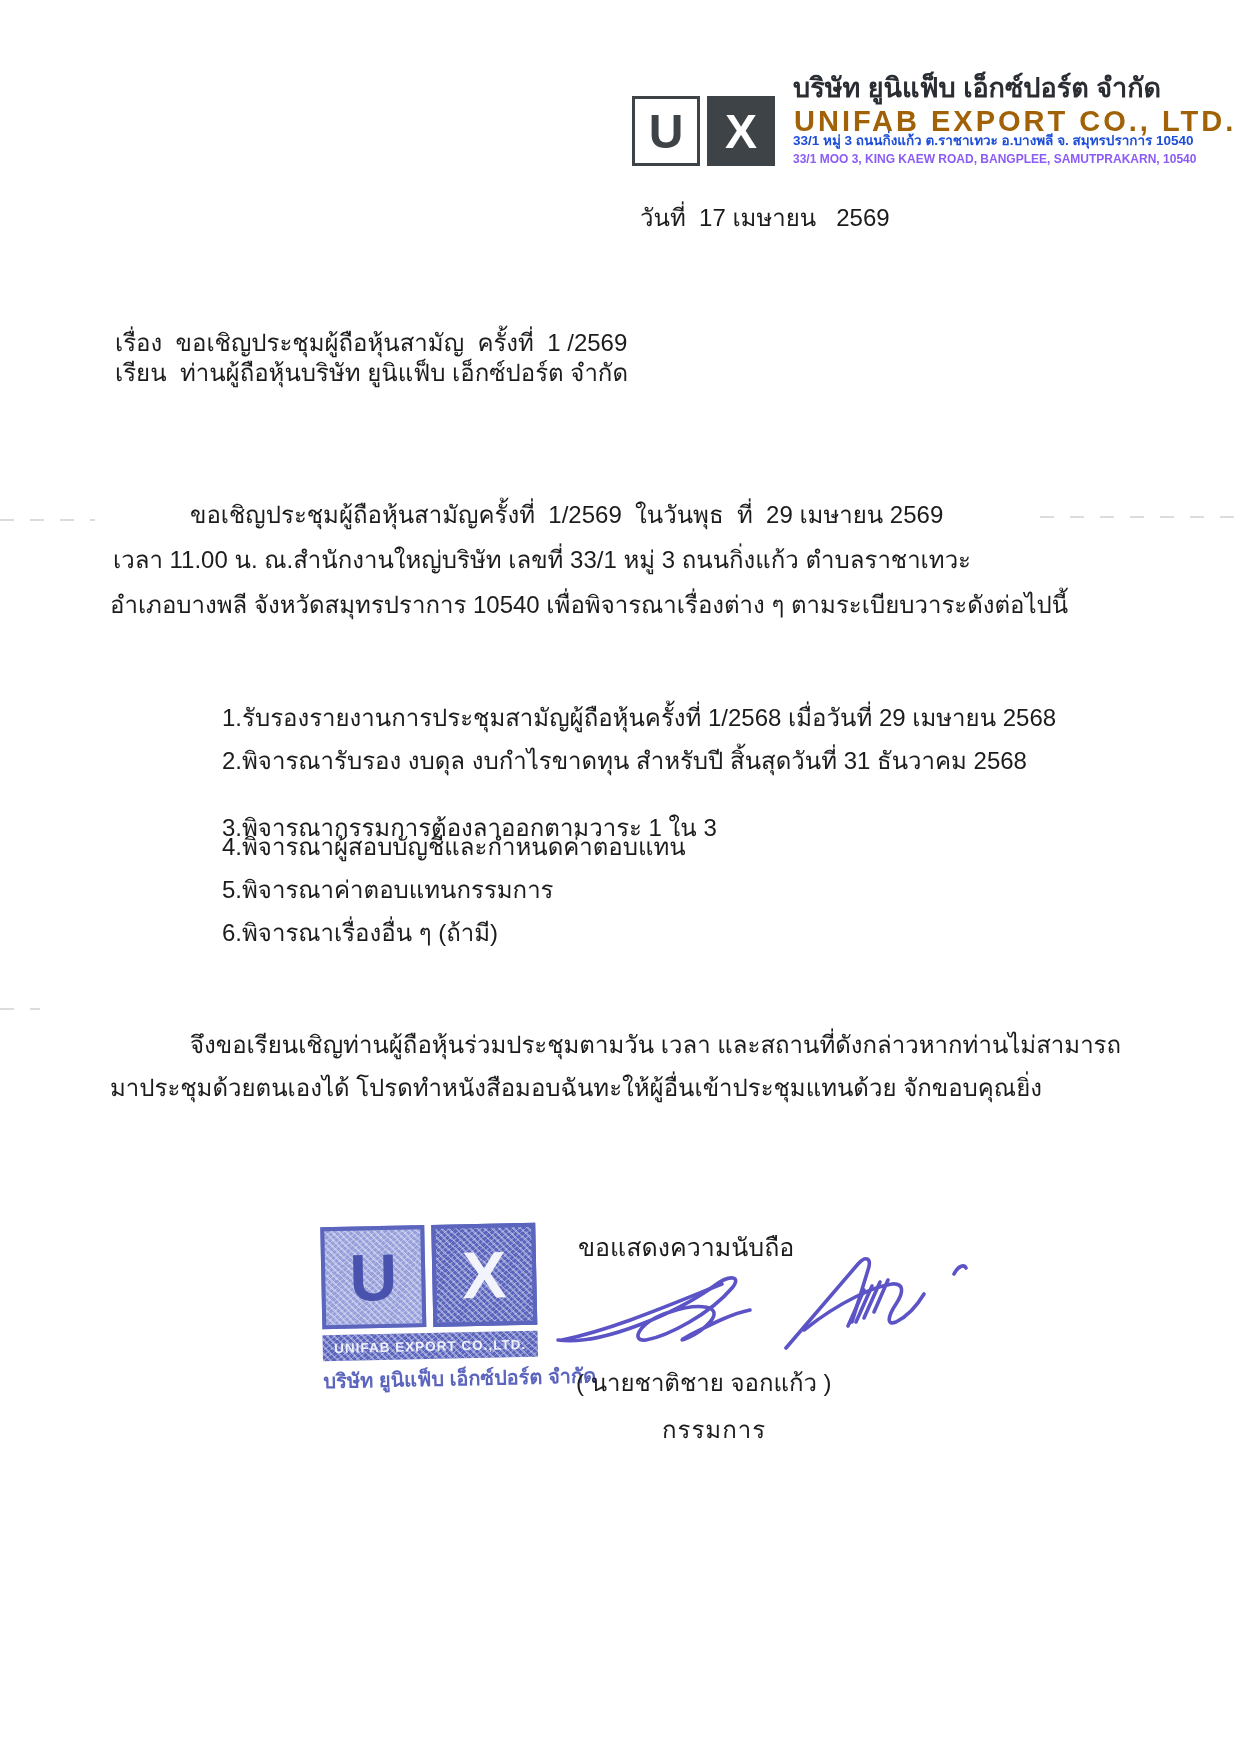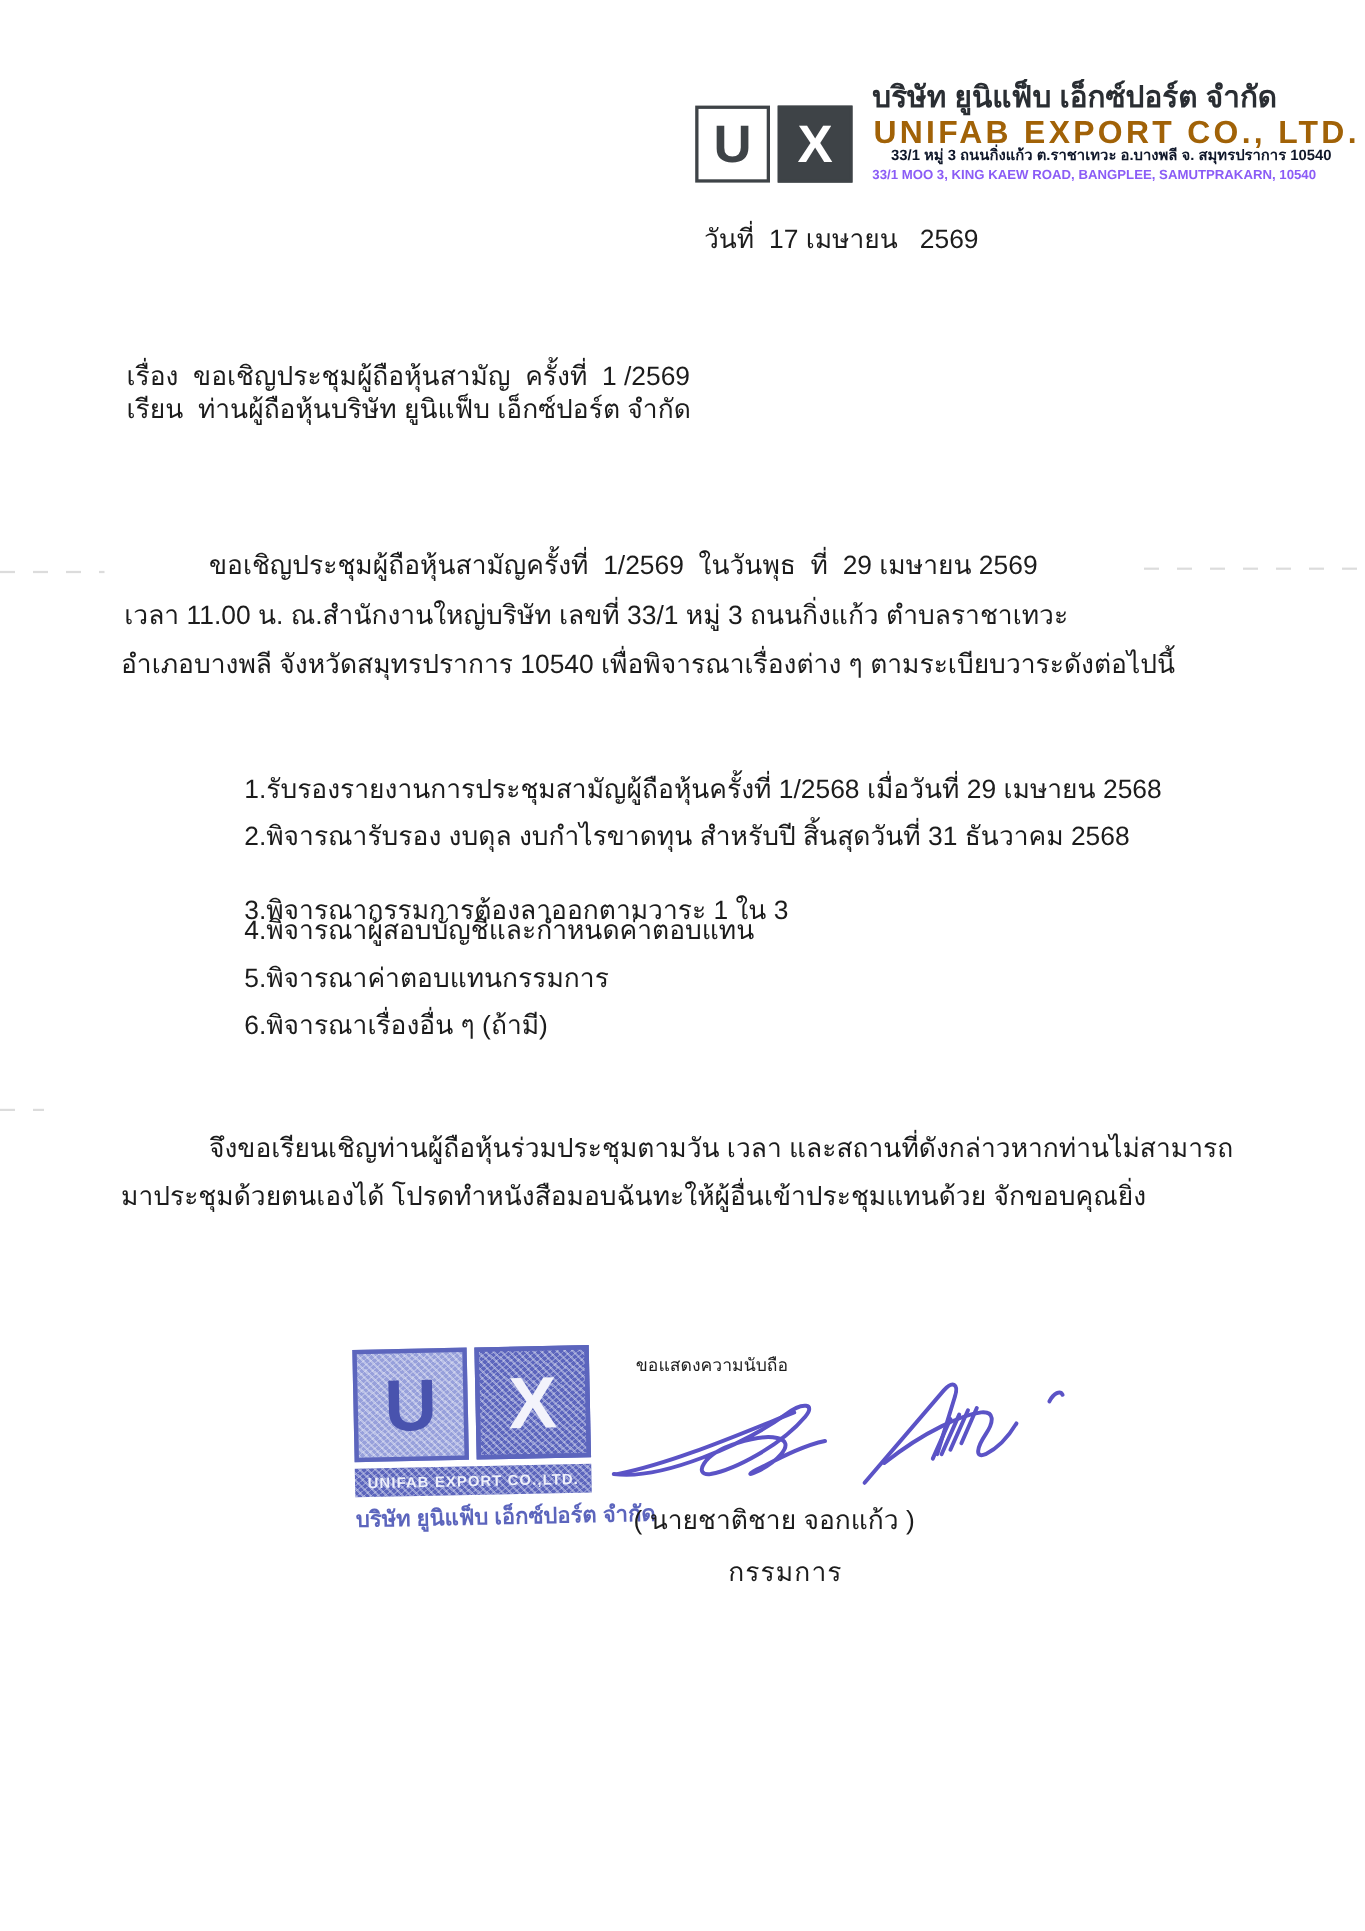--- a/index.html
+++ b/index.html
@@ -15,40 +15,40 @@
   .t{position:absolute;white-space:pre;line-height:1.25;}
 
   
   .logo{position:absolute;left:632px;top:96px;display:flex;gap:7px;}
   .logo .sq{width:62px;height:64px;display:flex;align-items:center;justify-content:center;
     font-weight:800;font-size:48px;letter-spacing:0;}
   .logo .sq-u{background:#ffffff;border:3px solid #3e4347;color:#3e4347;}
   .logo .sq-x{background:#3e4347;border:3px solid #3e4347;color:#ffffff;}
   .co-th{left:793px;top:72px;font-size:27px;font-weight:700;color:#2a2e33;}
   .co-en{left:794px;top:103px;font-size:29px;font-weight:800;letter-spacing:3px;color:#a16207;}
-  .addr-th{left:793px;top:133px;font-size:13.5px;font-weight:700;color:#0f172a;margin-left:17px;}
+  .addr-th{left:793px;top:133px;font-size:13.5px;font-weight:700;color:#1d4ed8;}
   .addr-en{left:793px;top:152px;font-size:12px;font-weight:800;color:#8b5cf6;}
 
   
   .date-line{left:640px;top:203px;font-size:24px;}
   .subject-line{left:115px;top:328px;font-size:24px;}
   .to-line{left:115px;top:358px;font-size:24px;text-align:right;}
   .body-line{font-size:24px;}
   .bl0{left:190px;top:500px;}
   .bl1{left:113px;top:545px;}
   .bl2{left:110px;top:590px;}
   .agenda{font-size:24px;left:222px;}
   .ag0{top:703px;} .ag1{top:746px;} .ag2{top:789px;margin-top:24px;}
   .ag3{top:832px;} .ag4{top:875px;} .ag5{top:918px;}
   .closing{font-size:24px;}
   .cl0{left:190px;top:1030px;}
   .cl1{left:110px;top:1073px;}
 
   
-  .salutation{left:578px;top:1232px;font-size:16px;}
+  .salutation{left:578px;top:1232px;font-size:25px;}
   .sig-svg{position:absolute;left:552px;top:1248px;}
   .signer-name{left:576px;top:1368px;font-size:24px;}
   .signer-title{left:662px;top:1415px;font-size:24px;letter-spacing:1px;}
 
   
   .stamp{
     position:absolute;left:322px;top:1225px;width:215px;
     transform:rotate(-1.2deg);
     color:#4f59b8;opacity:.92;
   }

